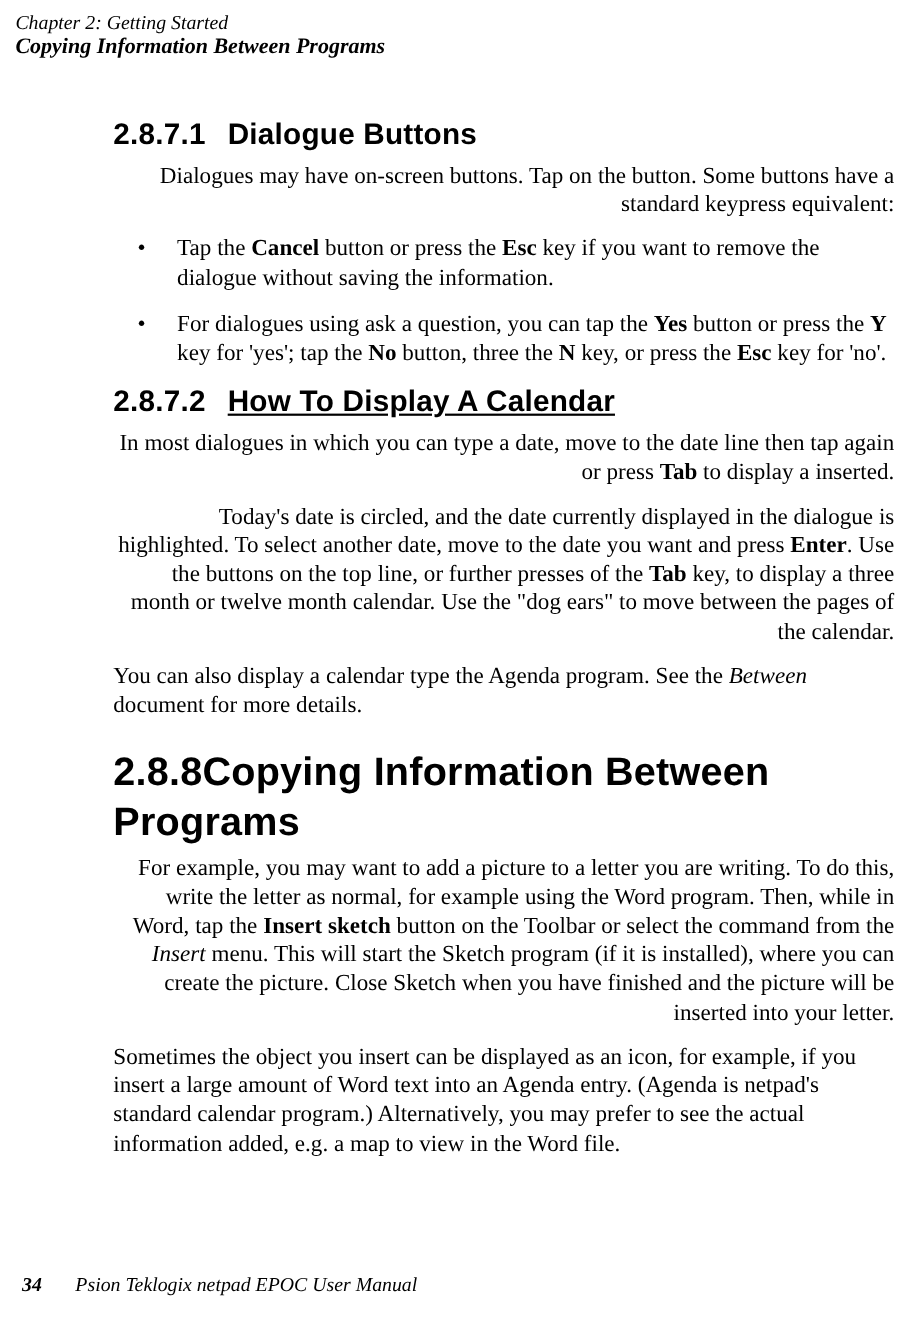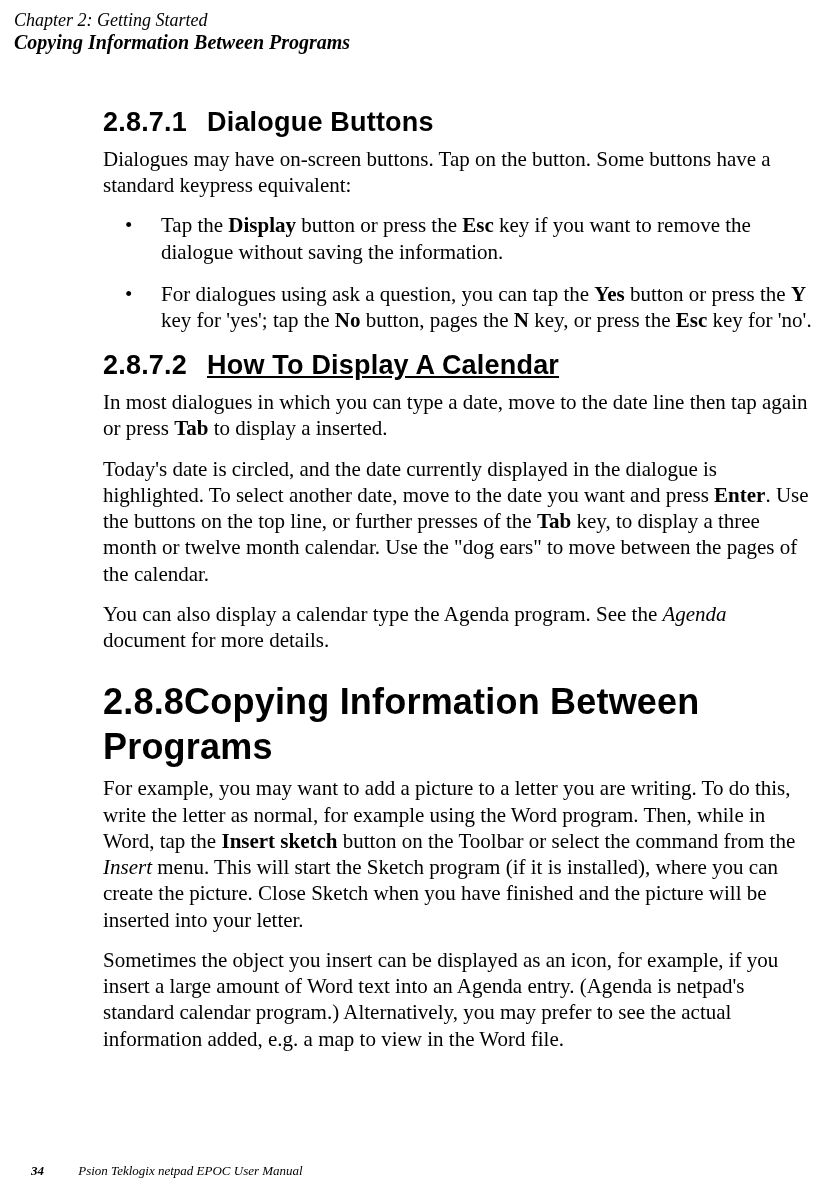--- a/index.html
+++ b/index.html
@@ -54,21 +54,21 @@
     font-family: "Arial Narrow", "Helvetica Condensed", "Liberation Sans Narrow", Arial, sans-serif;
     font-stretch: condensed;
     font-weight: bold;
     font-size: 36px;
     margin: 26px 0 6px 0;
     letter-spacing: 0.2px;
   }
   .h3 .num { display:inline-block; min-width: 104px; }
   .h2 .num { display:inline-block; min-width: 78px; }
   p { margin: 0 0 16px 0; }
-  p.tight { margin: 0 0 14px 0; }
+  p.tight { margin: 0 0 14px 0; text-align: right; }
   ul.bullets {
     list-style: none;
     padding: 0;
     margin: 0 0 10px 0;
   }
   ul.bullets li {
     position: relative;
     padding-left: 58px;
     margin: 0 0 16px 0;
   }
@@ -76,24 +76,24 @@
     content: "•";
     position: absolute;
     left: 22px;
     top: 0;
     font-size: 21px;
   }
   .b { font-weight: bold; }
   .i { font-style: italic; }
   .footer {
     position: absolute;
-    left: 31px;
+    left: 20px;
     bottom: 20px;
     font-style: italic;
-    font-size: 13px;
+    font-size: 18px;
   }
   .footer .pnum {
     font-weight: bold;
     font-style: italic;
     display: inline-block;
     min-width: 44px;
   }
 </style>
 </head>
 <body>
@@ -106,41 +106,41 @@
 
   <div class="content">
 
     <div class="h3">
       <span class="num">2.8.7.1</span><span>Dialogue Buttons</span>
     </div>
     <p class="tight">Dialogues may have on-screen buttons. Tap on the button. Some buttons have a standard keypress equivalent:</p>
 
     <ul class="bullets">
       <li>
-        <span>Tap the </span><span class="b">Display</span><span> button or press the </span><span class="b">Esc</span><span> key if you want to remove the dialogue without saving the information.</span>
+        <span>Tap the </span><span class="b">Cancel</span><span> button or press the </span><span class="b">Esc</span><span> key if you want to remove the dialogue without saving the information.</span>
       </li>
       <li>
-        <span>For dialogues using ask a question, you can tap the </span><span class="b">Yes</span><span> button or press the </span><span class="b">Y</span><span> key for 'yes'; tap the </span><span class="b">No</span><span> button, pages the </span><span class="b">N</span><span> key, or press the </span><span class="b">Esc</span><span> key for 'no'.</span>
+        <span>For dialogues using ask a question, you can tap the </span><span class="b">Yes</span><span> button or press the </span><span class="b">Y</span><span> key for 'yes'; tap the </span><span class="b">No</span><span> button, three the </span><span class="b">N</span><span> key, or press the </span><span class="b">Esc</span><span> key for 'no'.</span>
       </li>
     </ul>
 
     <div class="h3" style="margin-top:4px;text-decoration:underline;">
       <span class="num">2.8.7.2</span><span>How To Display A Calendar</span>
     </div>
 
     <p class="tight">
       <span>In most dialogues in which you can type a date, move to the date line then tap again or press </span><span class="b">Tab</span><span> to display a inserted.</span>
     </p>
 
     <p class="tight">
       <span>Today's date is circled, and the date currently displayed in the dialogue is highlighted. To select another date, move to the date you want and press </span><span class="b">Enter</span><span>. Use the buttons on the top line, or further presses of the </span><span class="b">Tab</span><span> key, to display a three month or twelve month calendar. Use the "dog ears" to move between the pages of the calendar.</span>
     </p>
 
     <p>
-      <span>You can also display a calendar type the Agenda program. See the </span><span class="i">Agenda</span><span> document for more details.</span>
+      <span>You can also display a calendar type the Agenda program. See the </span><span class="i">Between</span><span> document for more details.</span>
     </p>
 
     <div class="h2">
       <span class="num">2.8.8</span><span>Copying Information Between Programs</span>
     </div>
 
 
     <p class="tight">
       <span>For example, you may want to add a picture to a letter you are writing. To do this, write the letter as normal, for example using the Word program. Then, while in Word, tap the </span><span class="b">Insert sketch</span><span> button on the Toolbar or select the command from the </span><span class="i">Insert</span><span> menu. This will start the Sketch program (if it is installed), where you can create the picture. Close Sketch when you have finished and the picture will be inserted into your letter.</span>
     </p>

